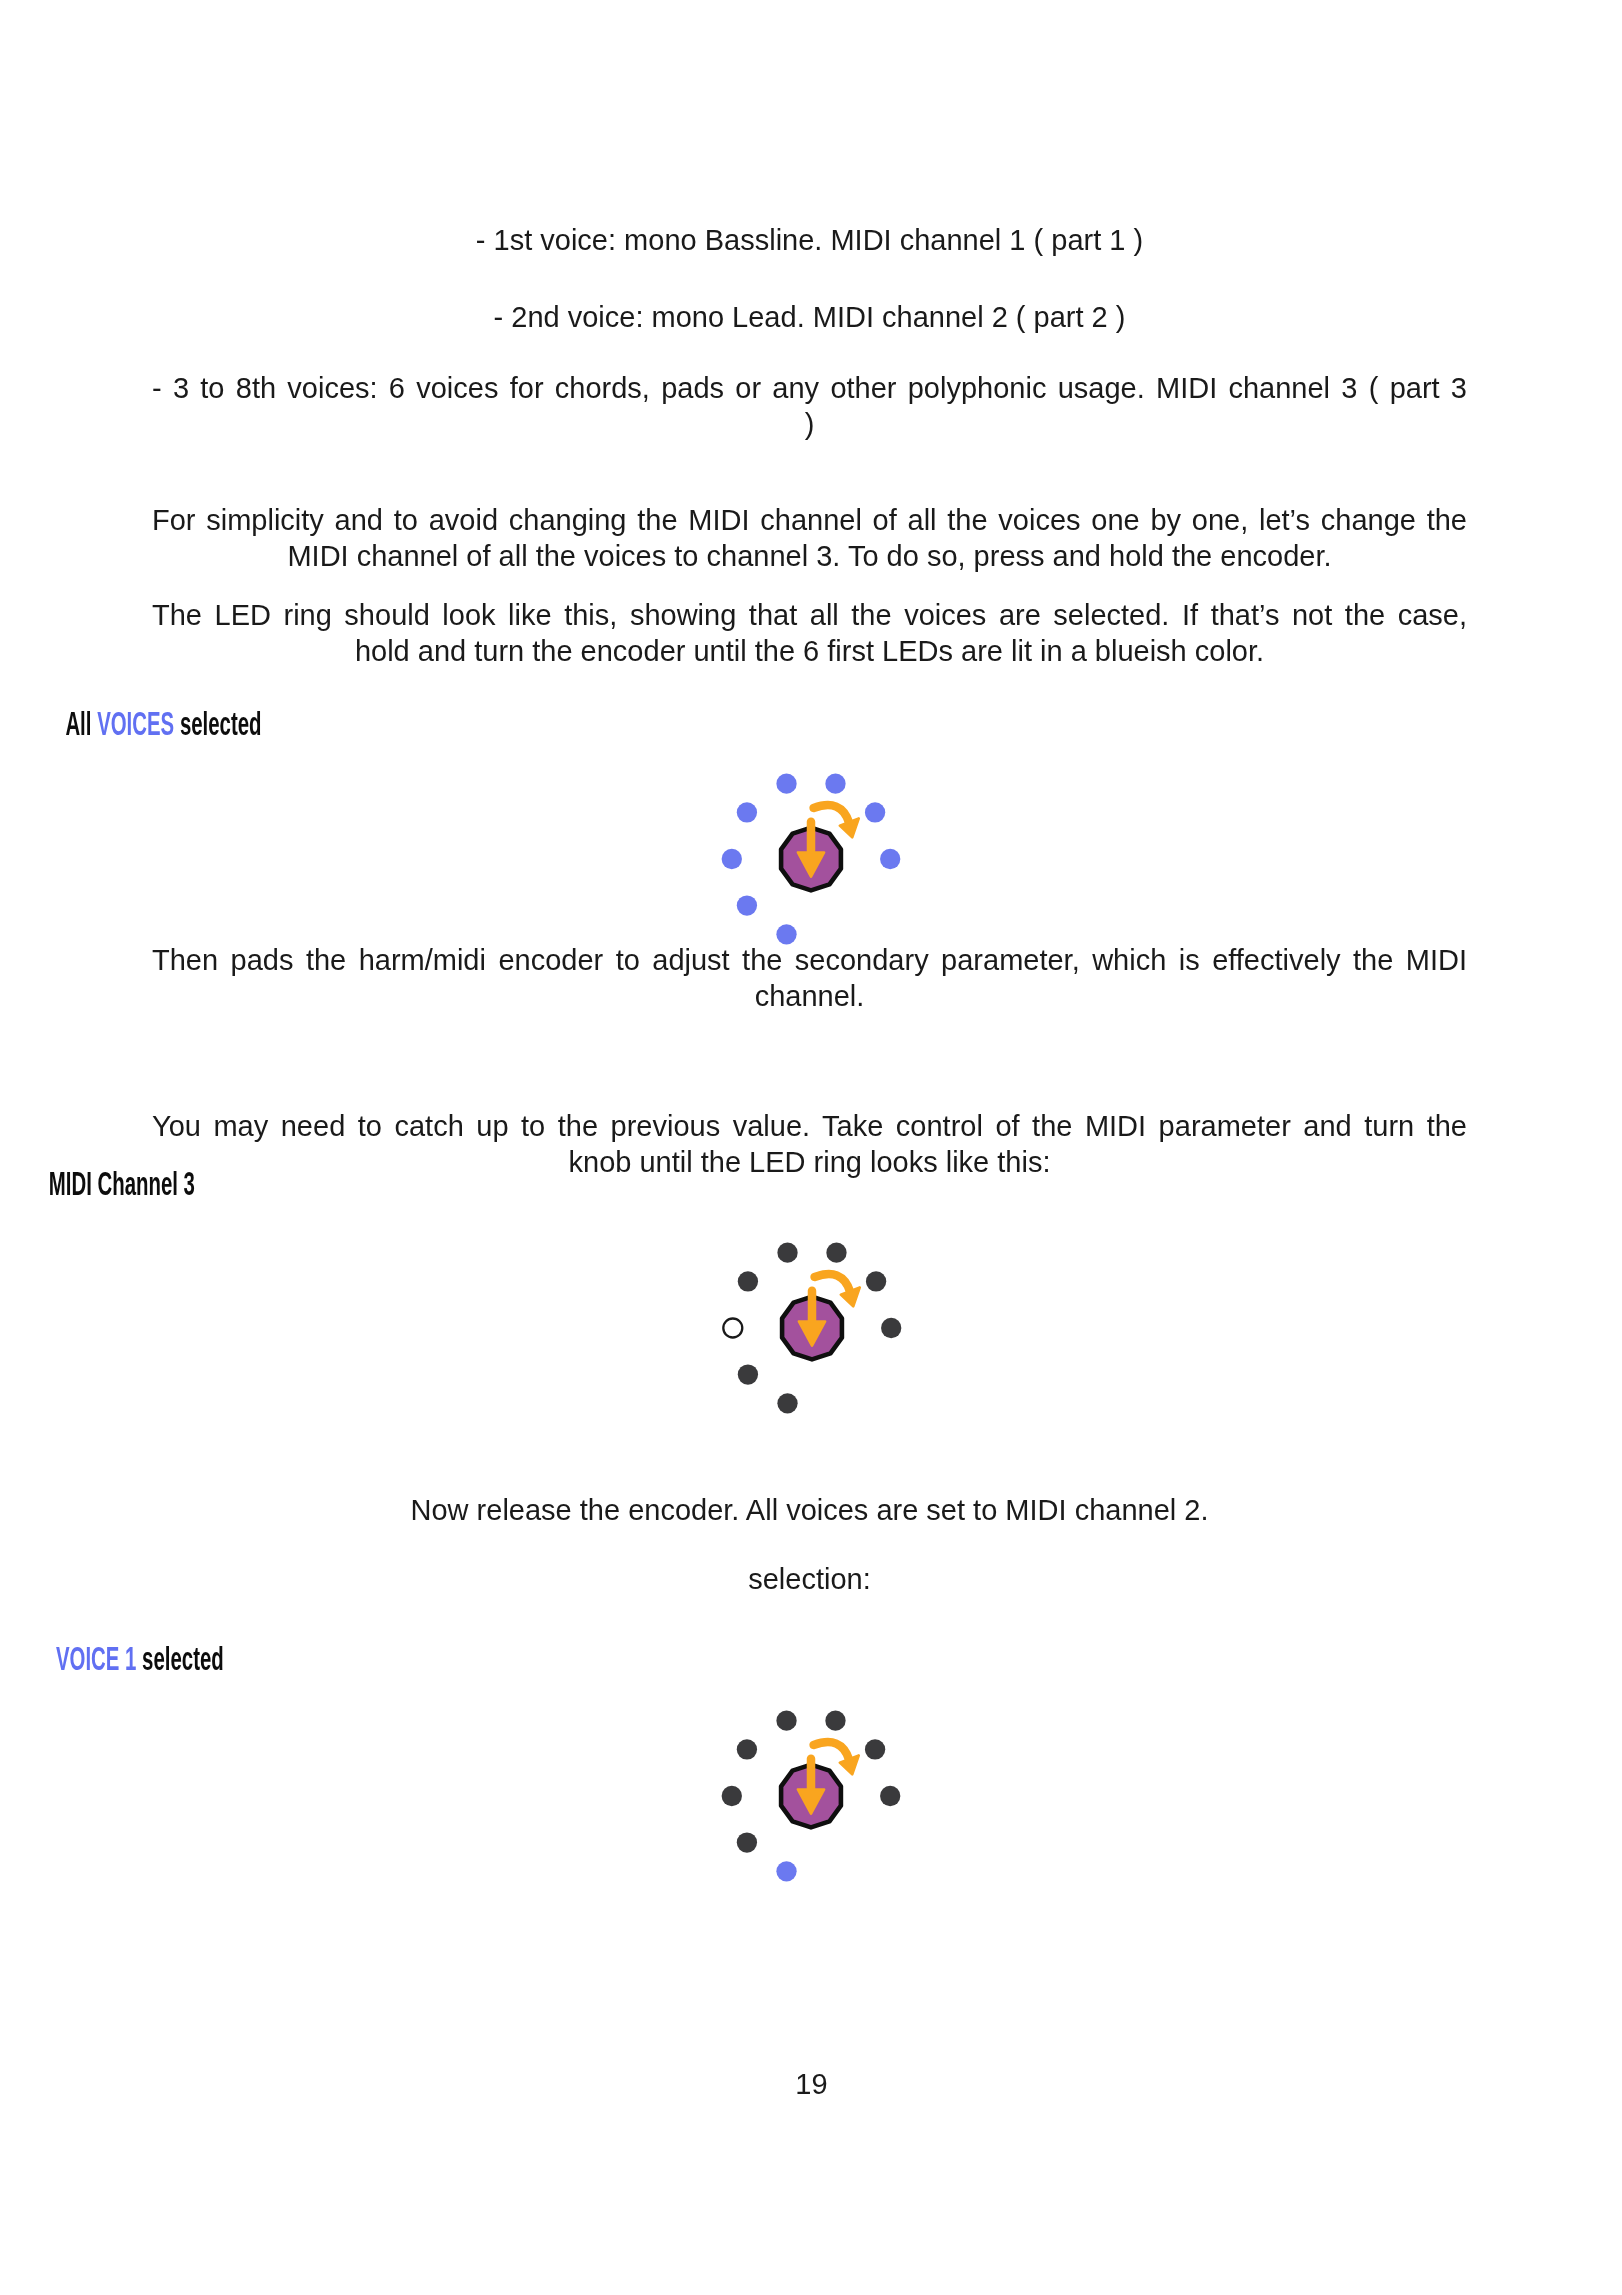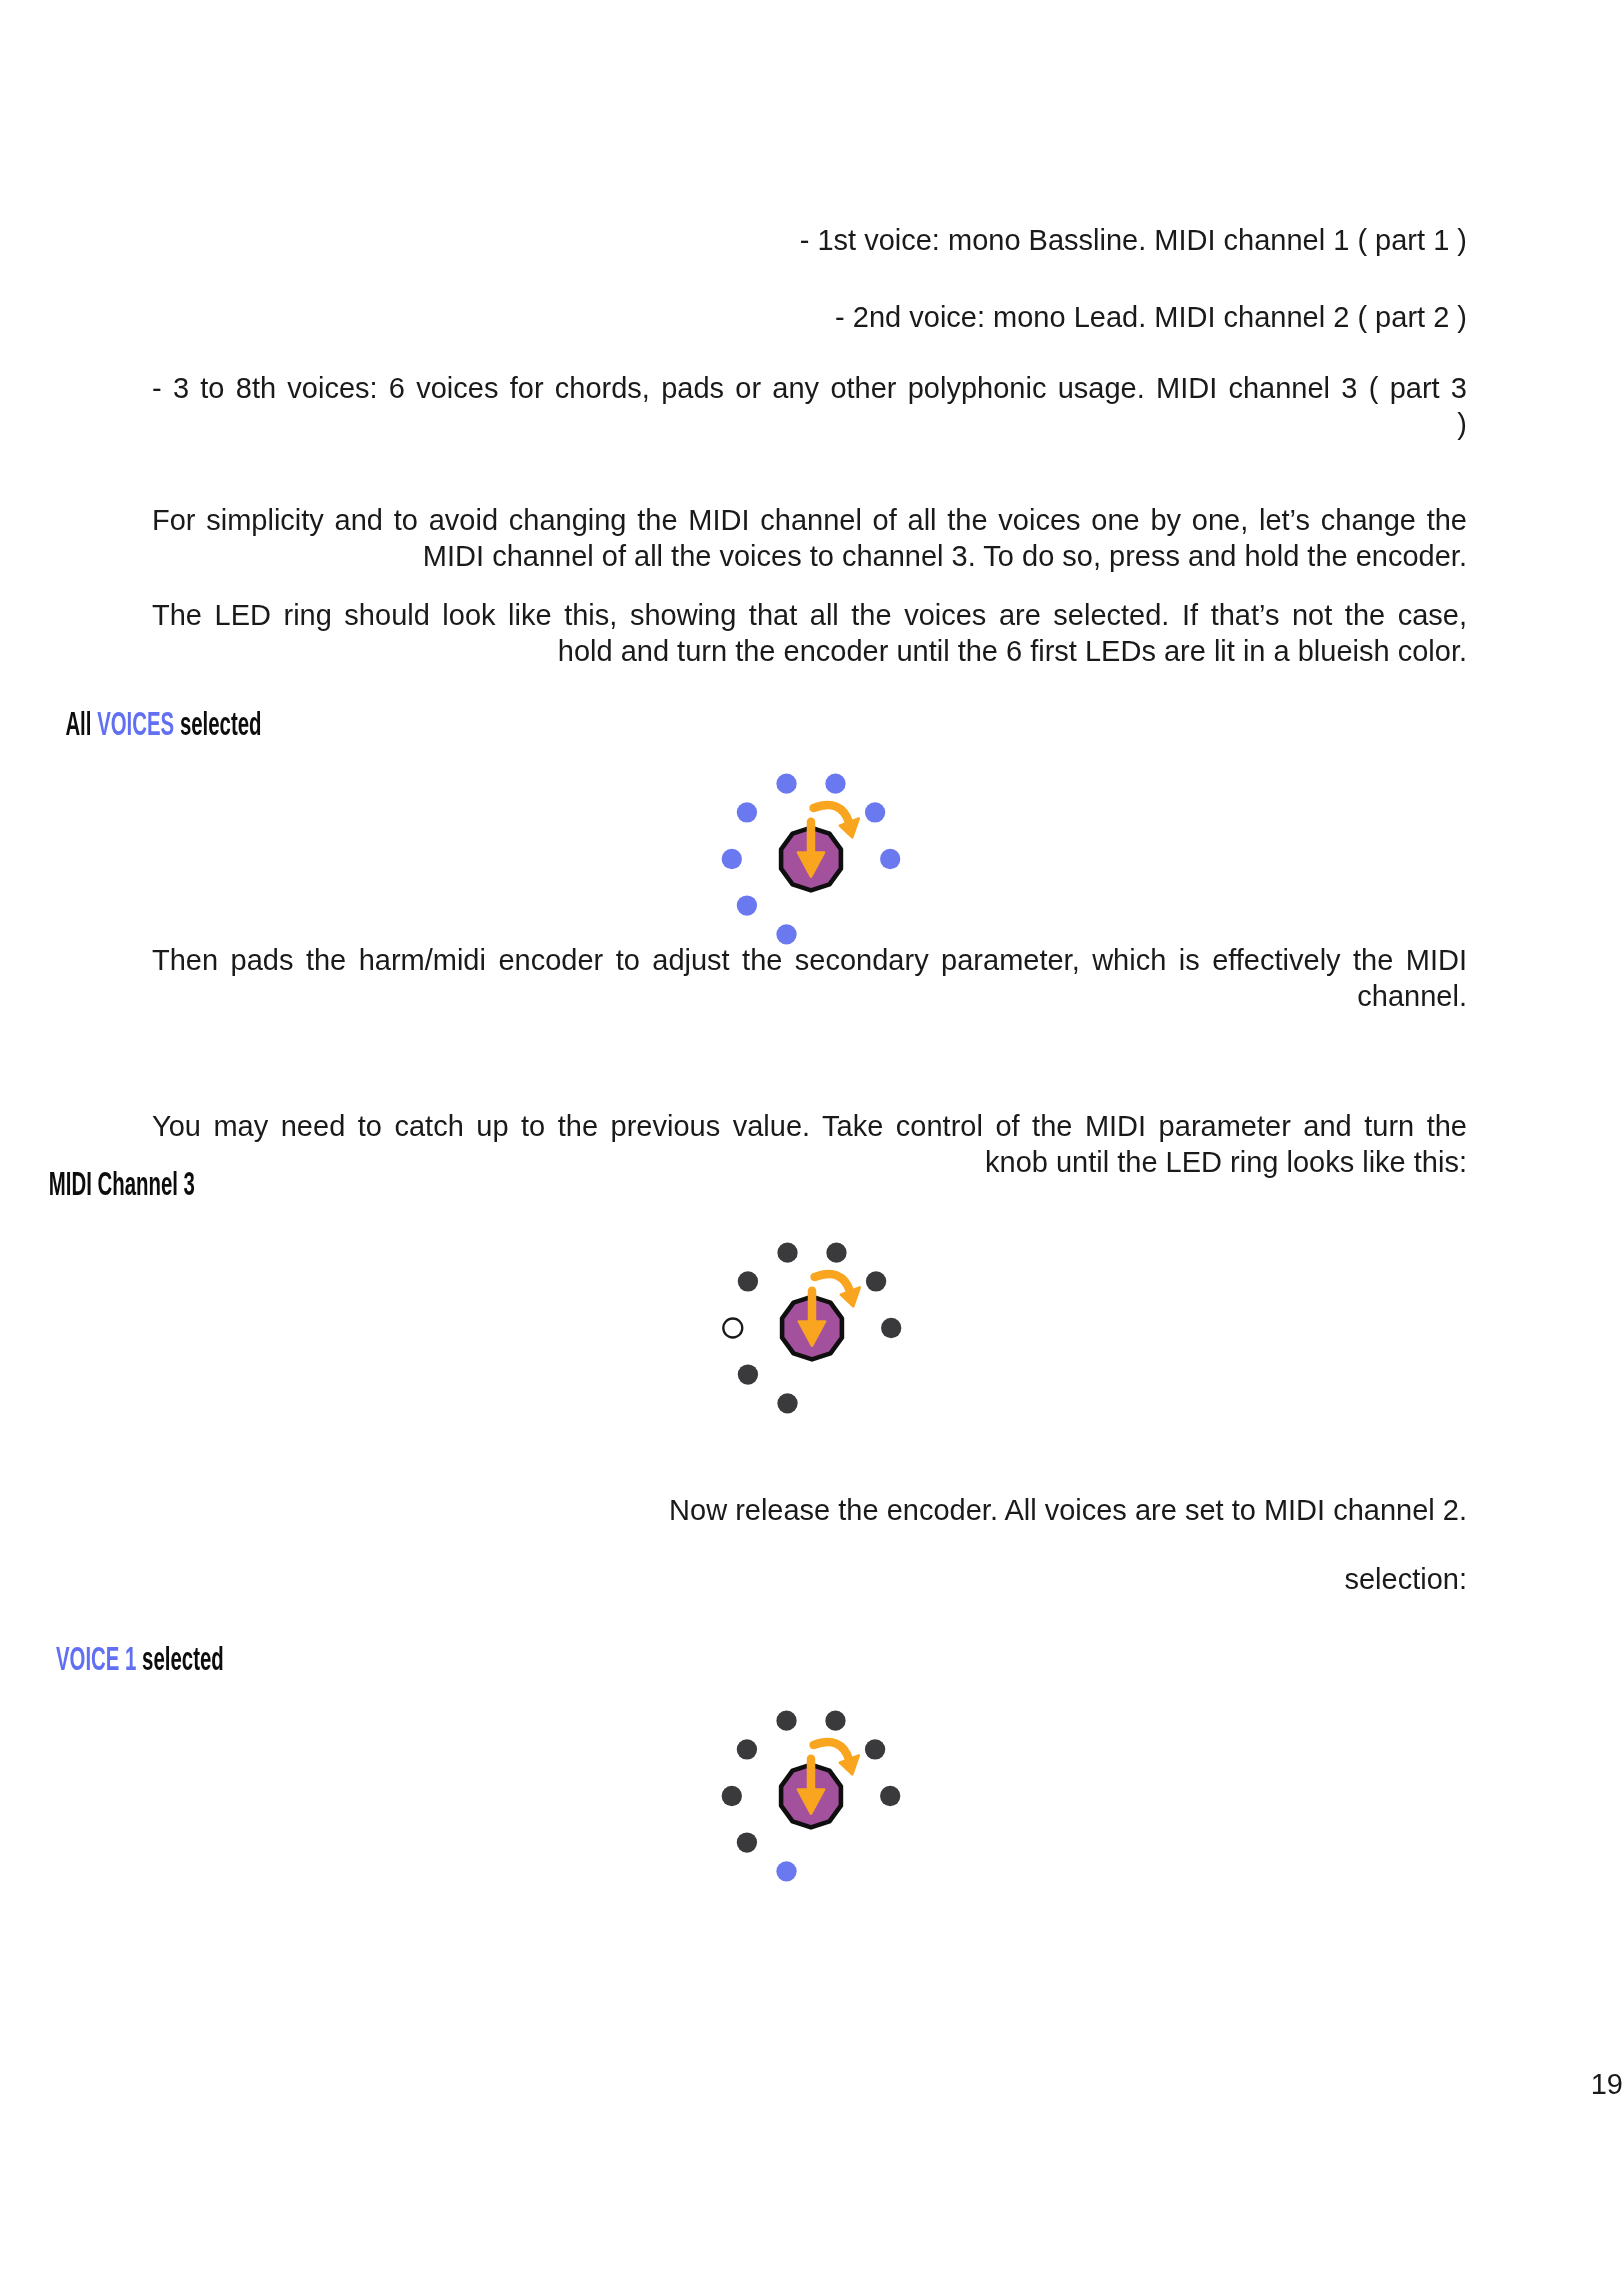--- a/index.html
+++ b/index.html
@@ -12,21 +12,21 @@
   }
   .para{
     position:absolute;
     left:152px;
     width:1315px;
     font-size:29px;
     color:#1a1a1a;
   }
   .bline{
     line-height:36px;
-    text-align:right;
+    text-align:center;
     white-space:normal;
   }
   .bline.stretch{
     text-align:justify;
     text-align-last:justify;
   }
   .dtitle{
     position:absolute;
     left:0;
     width:1623px;
@@ -43,21 +43,21 @@
     transform-origin:center;
     white-space:pre;
   }
   .diagram{
     position:absolute;
     width:288px;height:288px;
   }
   .pagenum{
     position:absolute;
     left:0;width:1623px;
-    text-align:right;
+    text-align:center;
     font-size:29px;
     line-height:36px;
     color:#1a1a1a;
   }
 </style>
 </head>
 <body>
 
 <div id="page">
 

